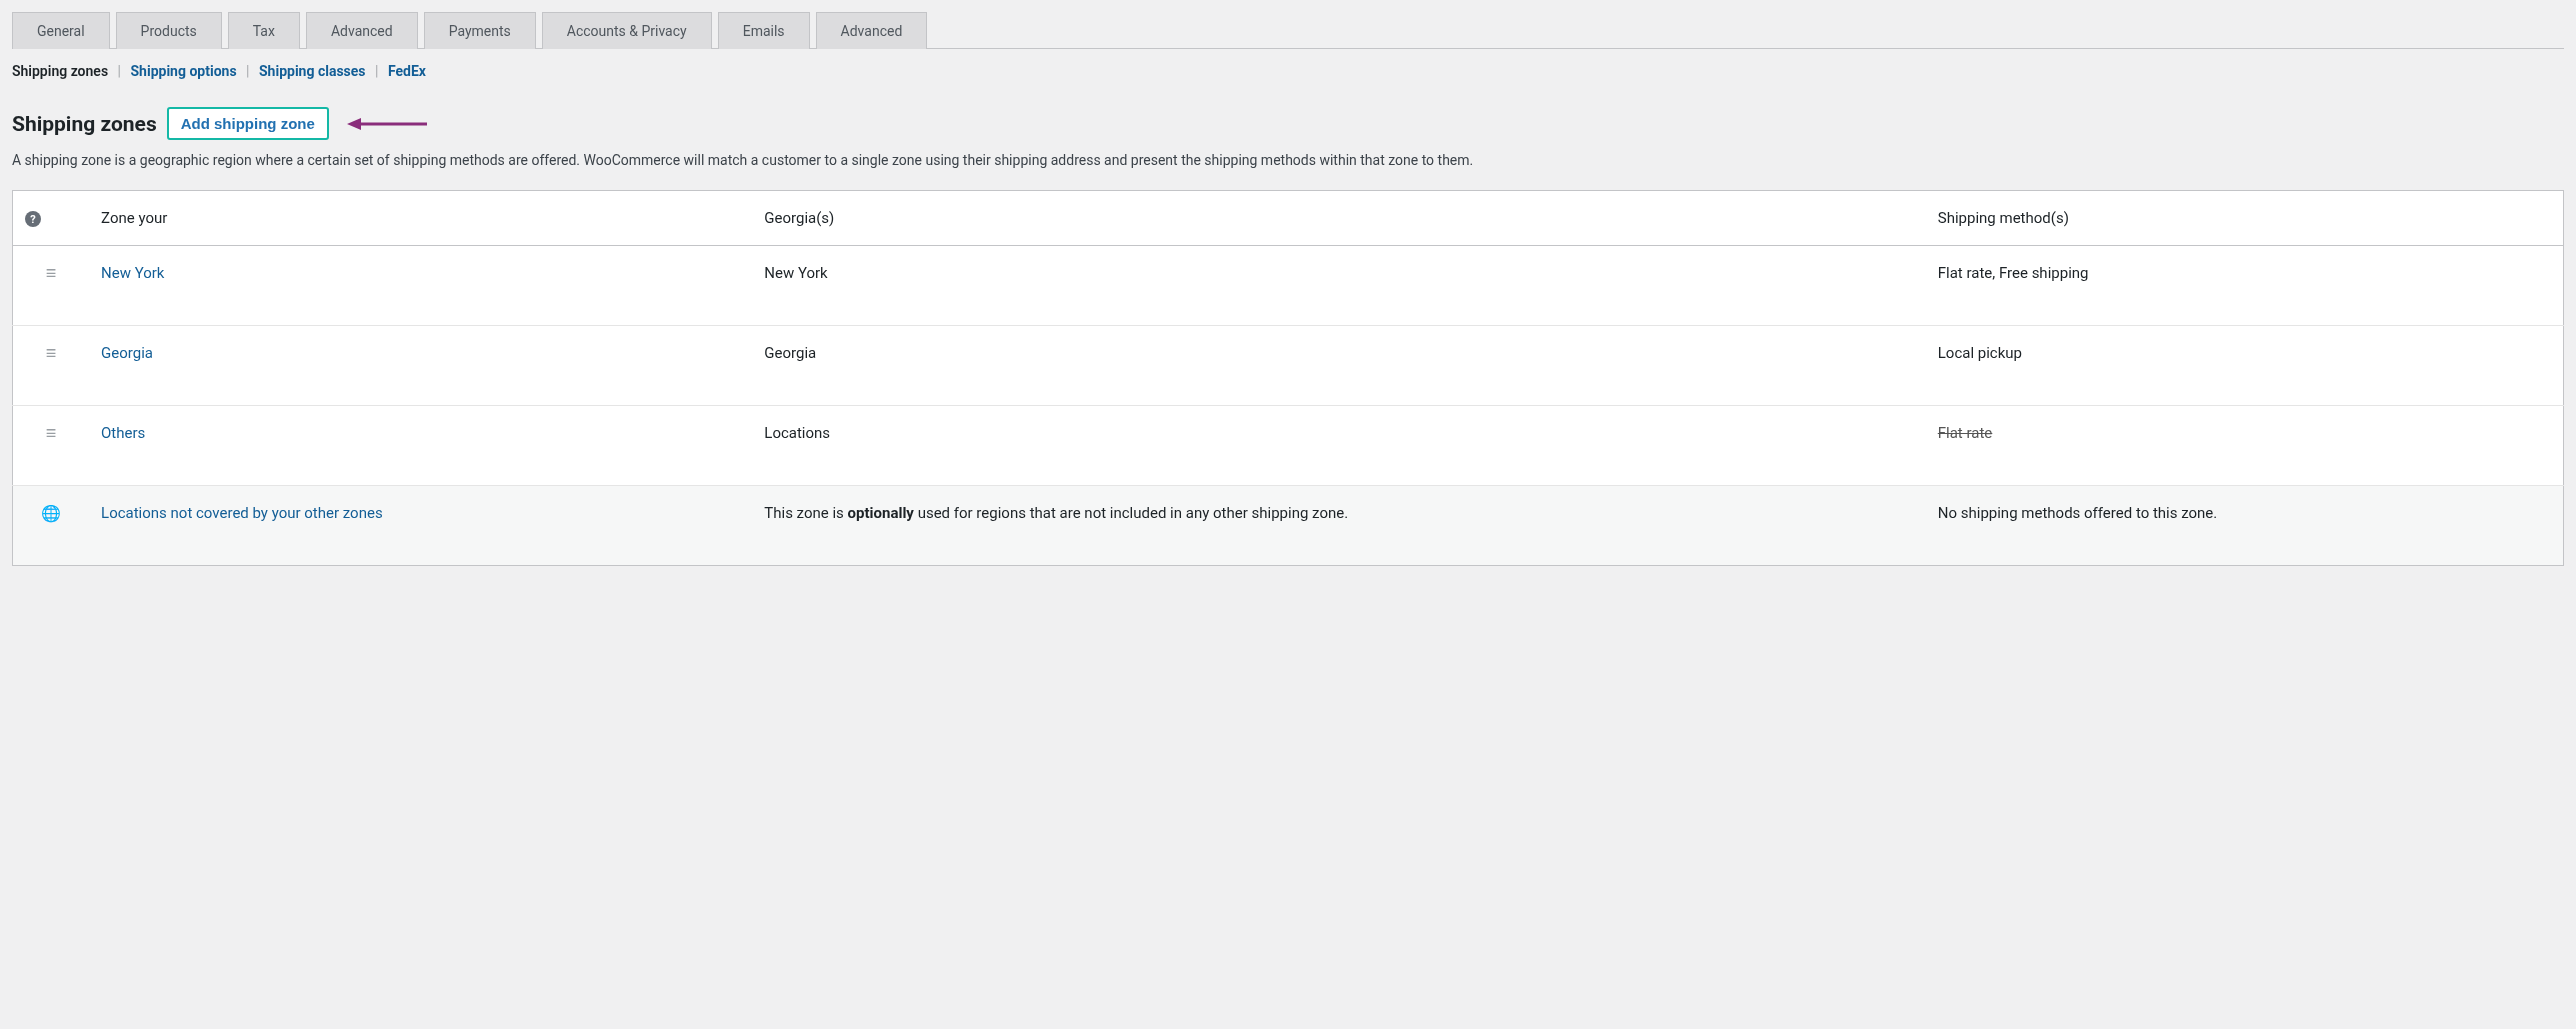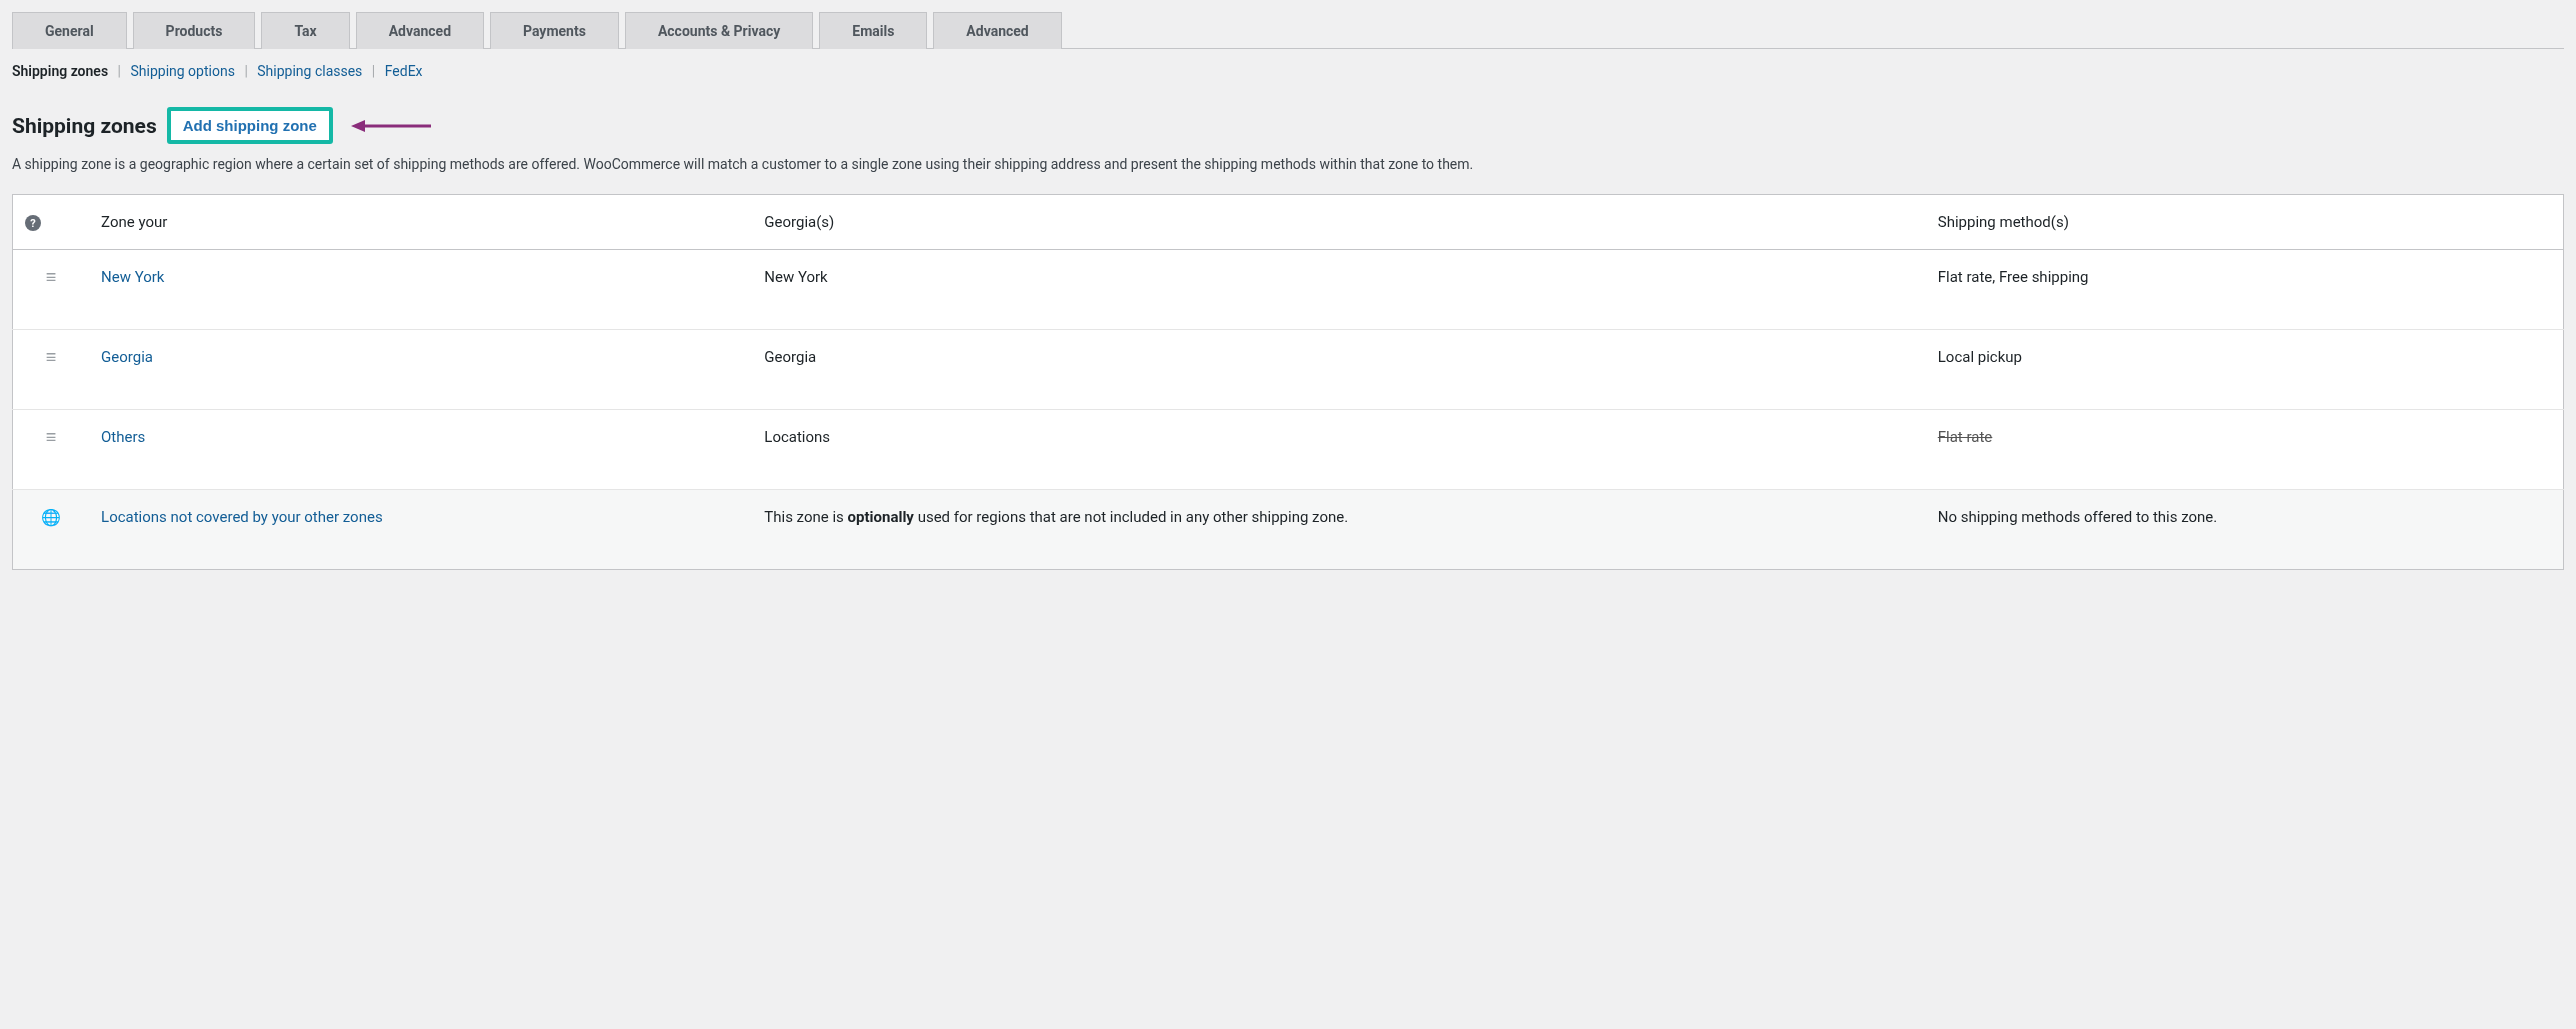--- a/index.html
+++ b/index.html
@@ -17,23 +17,23 @@
     display: flex;
     gap: 6px;
     border-bottom: 1px solid #c3c4c7;
     padding-bottom: 0;
     margin-bottom: 14px;
   }
   .nav-tab {
     background: #dcdcde;
     border: 1px solid #c3c4c7;
     border-bottom: none;
-    padding: 10px 32px;
+    padding: 10px 24px;
     color: #50575e;
-    font-weight: 700;
+    font-weight: 400;
     font-size: 14px;
     cursor: pointer;
     margin-bottom: -1px;
   }
   .nav-tab.active {
     background: #dcdcde;
   }
 
   
   .sub-nav {
@@ -41,38 +41,39 @@
     font-size: 14px;
     color: #50575e;
   }
   .sub-nav .current {
     color: #1d2327;
     font-weight: 600;
   }
   .sub-nav a {
     color: #135e96;
     text-decoration: none;
+    font-weight: bold;
   }
   .sub-nav .sep { color: #a7aaad; margin: 0 6px; }
 
   
   .heading-row {
     display: flex;
     align-items: center;
     gap: 10px;
     margin: 28px 0 10px 0;
   }
   .heading-row h2 {
     margin: 0;
     font-size: 21px;
     font-weight: 700;
     color: #1d2327;
   }
   .add-zone-btn {
-    border: 4px solid #14b8a6;
+    border: 2px solid #14b8a6;
     background: #ffffff;
     color: #2271b1;
     font-weight: 600;
     font-size: 15px;
     padding: 6px 12px;
     border-radius: 3px;
     cursor: pointer;
   }
   .arrow {
     margin-left: 8px;

